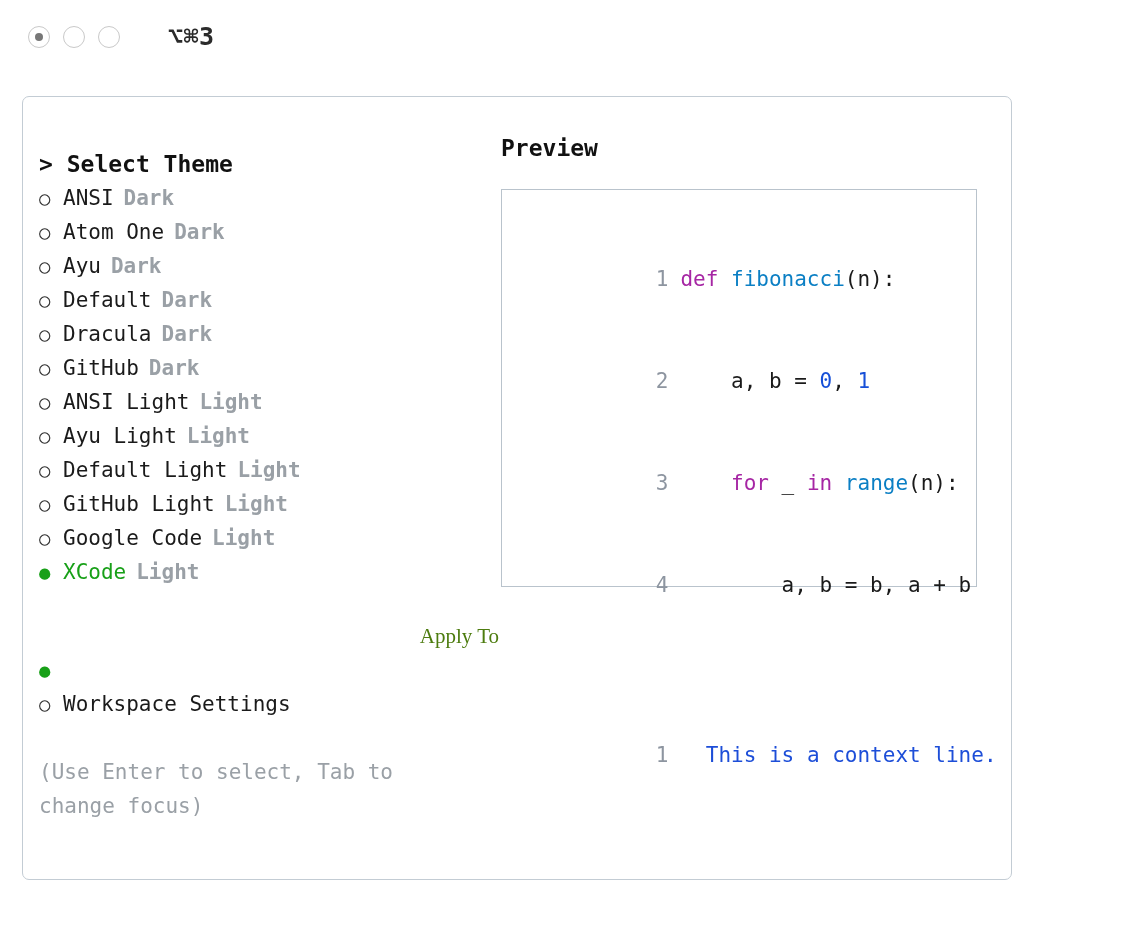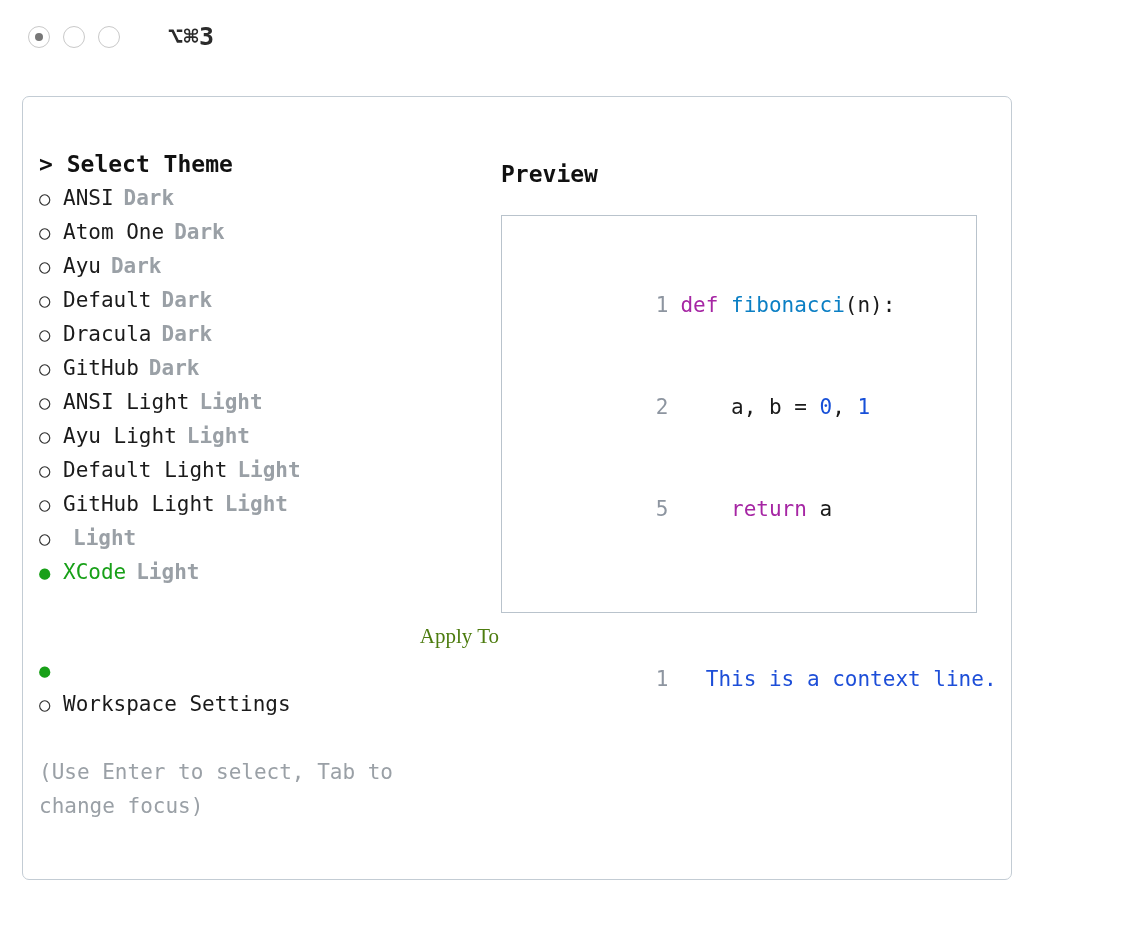--- a/index.html
+++ b/index.html
@@ -82,21 +82,21 @@
   }
   .left-col {
     position: absolute;
     left: 16px;
     top: 50px;
     width: 460px;
   }
   .right-col {
     position: absolute;
     left: 478px;
-    top: 60px;
+    top: 34px;
     width: 500px;
   }
   .section-head {
     font-family: "DejaVu Sans Mono", monospace;
     font-size: 23px;
     font-weight: bold;
     color: #111111;
     line-height: 34px;
     white-space: pre;
   }
@@ -255,20 +255,21 @@
           <span class="label">Default Light</span>
           <span class="variant">Light</span>
         </div>
         <div class="row">
           <span class="bullet">○</span>
           <span class="label">GitHub Light</span>
           <span class="variant">Light</span>
         </div>
         <div class="row">
           <span class="bullet">○</span>
+          <span class="label">Google Code</span>
           <span class="variant">Light</span>
         </div>
         <div class="row">
           <span class="bullet sel">●</span>
           <span class="label sel">XCode</span>
           <span class="variant">Light</span>
         </div>
       </div>
 
       <div class="gap-block"></div>
@@ -294,25 +295,28 @@
       <div class="preview-box">
 
         <div class="code-line">
           <span class="lineno">1</span><span class="kw">def </span><span class="fn">fibonacci</span><span class="plain">(n):</span>
         </div>
 
         <div class="code-line">
           <span class="lineno">2</span><span class="plain">    a, b = </span><span class="num">0</span><span class="plain">, </span><span class="num">1</span>
         </div>
 
-
-
-        <div class="code-line">
-          <span class="lineno">5</span><span class="plain">    </span><span class="kw">return</span><span class="plain"> a</span>
-        </div>
+        <div class="code-line">
+          <span class="lineno">3</span><span class="plain">    </span><span class="kw">for</span><span class="plain"> _ </span><span class="kw">in</span><span class="plain"> </span><span class="fn">range</span><span class="plain">(n):</span>
+        </div>
+
+        <div class="code-line">
+          <span class="lineno">4</span><span class="plain">        a, b = b, a + b</span>
+        </div>
+
 
         <div class="blank-line"></div>
         <div class="blank-line"></div>
 
         <div class="code-line">
           <span class="lineno">1</span><span class="ctx"> </span><span class="ctx"> This is a context line.</span>
         </div>
 
         <div class="code-line">
           

